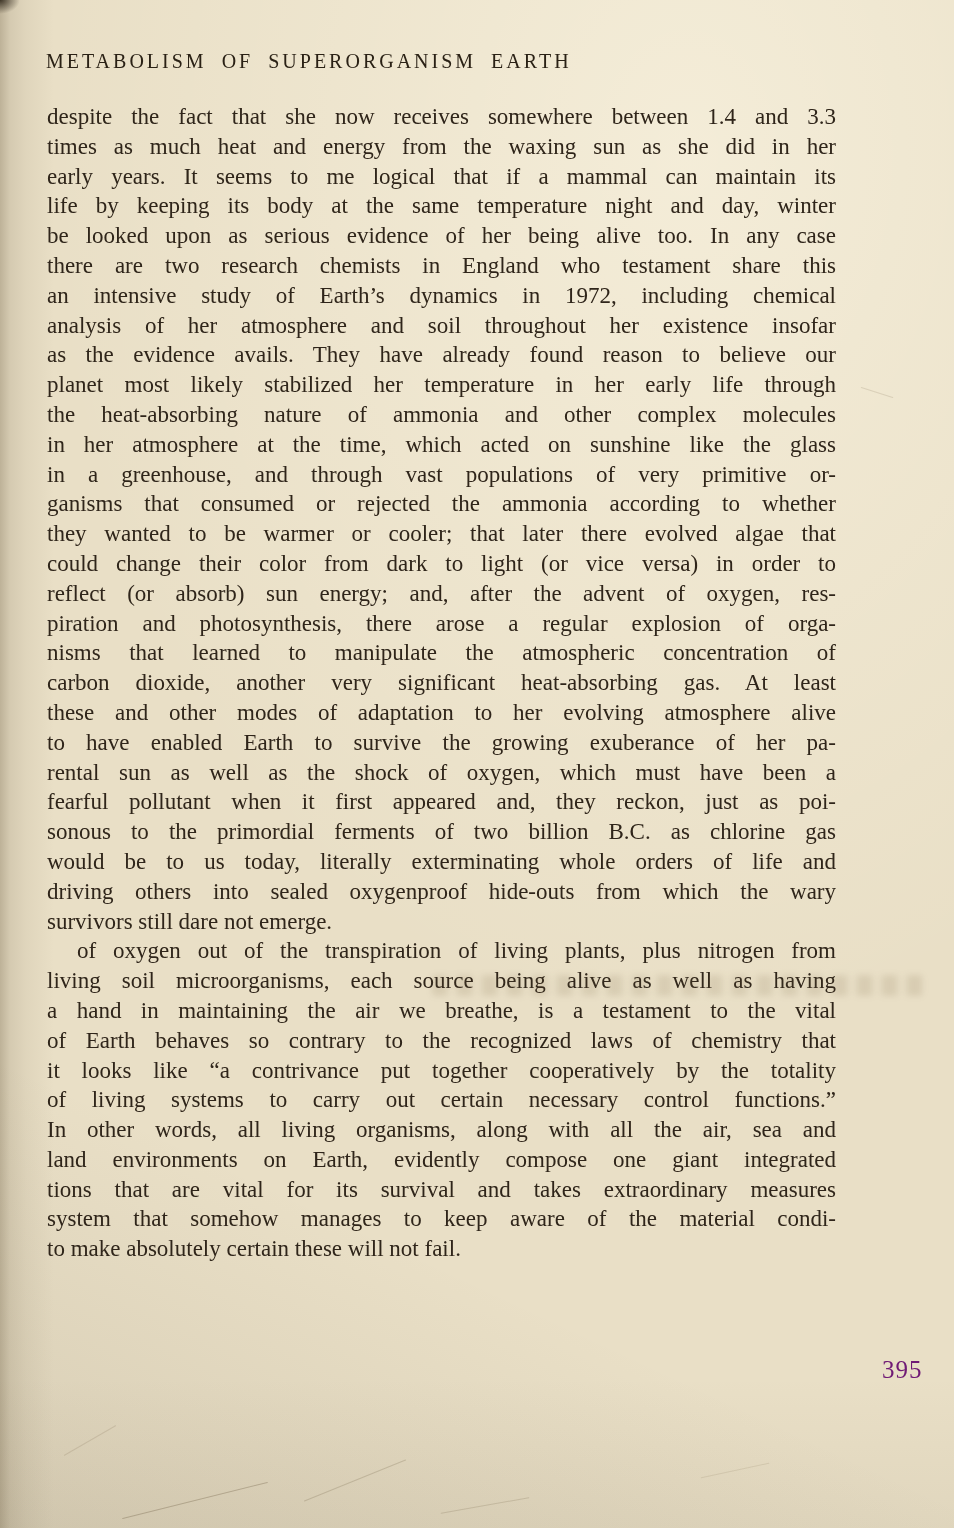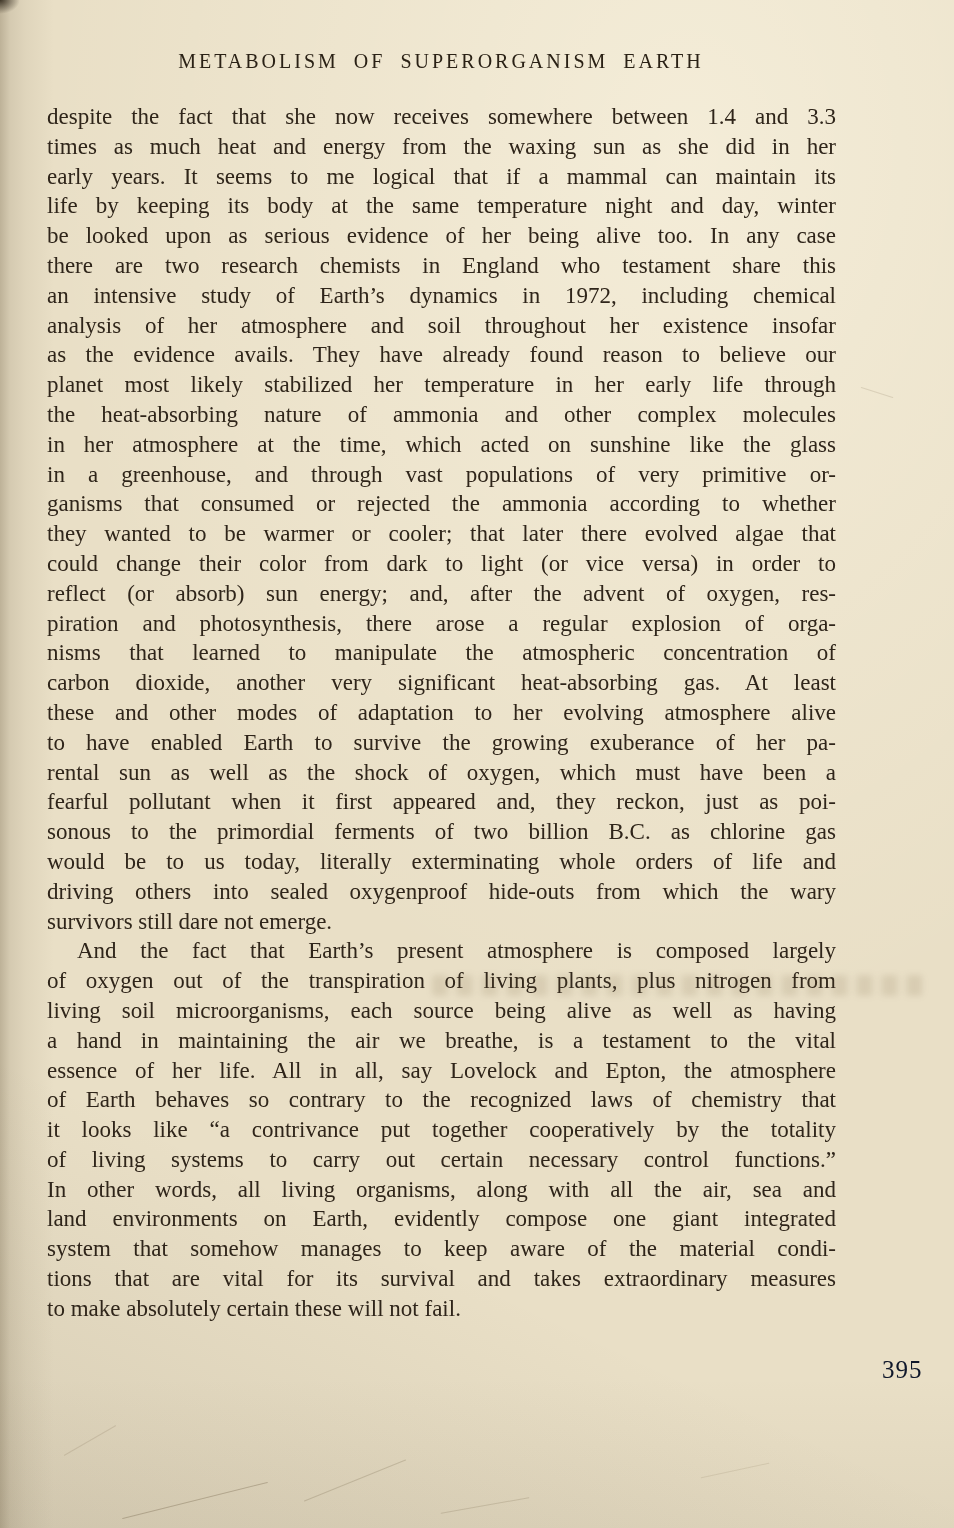--- a/index.html
+++ b/index.html
@@ -25,21 +25,20 @@
     position: absolute;
     left: 0; top: 0;
     width: 20px; height: 14px;
     background: radial-gradient(ellipse at 0% 0%, rgba(40,32,20,0.85) 0%, rgba(40,32,20,0) 70%);
   }
   .running-head {
     position: absolute;
     left: 46px;
     top: 50px;
     width: 790px;
-    text-align: center;
     font-size: 20px;
     letter-spacing: 3px;
     word-spacing: 7px;
     color: #2a2115;
   }
   .body-text {
     position: absolute;
     left: 47px;
     top: 102px;
     width: 789px;
@@ -57,21 +56,21 @@
   }
   .paragraph.indented .text-line:first-child {
     text-indent: 30px;
   }
   .page-number {
     position: absolute;
     left: 882px;
     top: 1356px;
     font-size: 25px;
     letter-spacing: 1px;
-    color: #0f172a;
+    color: #701a75;
   }
   .ghost-band {
     position: absolute;
     left: 432px;
     top: 975px;
     width: 492px;
     height: 21px;
     background: repeating-linear-gradient(90deg,
       rgba(115,95,62,0.26) 0px, rgba(115,95,62,0.26) 15px,
       rgba(115,95,62,0.03) 15px, rgba(115,95,62,0.03) 25px);
@@ -125,32 +124,30 @@
       <div class="text-line">these and other modes of adaptation to her evolving atmosphere alive</div>
       <div class="text-line">to have enabled Earth to survive the growing exuberance of her pa-</div>
       <div class="text-line">rental sun as well as the shock of oxygen, which must have been a</div>
       <div class="text-line">fearful pollutant when it first appeared and, they reckon, just as poi-</div>
       <div class="text-line">sonous to the primordial ferments of two billion B.C. as chlorine gas</div>
       <div class="text-line">would be to us today, literally exterminating whole orders of life and</div>
       <div class="text-line">driving others into sealed oxygenproof hide-outs from which the wary</div>
       <div class="text-line last-line">survivors still dare not emerge.</div>
     </div>
     <div class="paragraph indented">
-      <div class="text-line">And the fact that Earth’s present atmosphere is composed largely</div>
       <div class="text-line">of oxygen out of the transpiration of living plants, plus nitrogen from</div>
       <div class="text-line">living soil microorganisms, each source being alive as well as having</div>
       <div class="text-line">a hand in maintaining the air we breathe, is a testament to the vital</div>
-      <div class="text-line">essence of her life.  All in all, say Lovelock and Epton, the atmosphere</div>
       <div class="text-line">of Earth behaves so contrary to the recognized laws of chemistry that</div>
       <div class="text-line">it looks like “a contrivance put together cooperatively by the totality</div>
       <div class="text-line">of living systems to carry out certain necessary control functions.”</div>
       <div class="text-line">In other words, all living organisms, along with all the air, sea and</div>
       <div class="text-line">land environments on Earth, evidently compose one giant integrated</div>
+      <div class="text-line">tions that are vital for its survival and takes extraordinary measures</div>
       <div class="text-line">system that somehow manages to keep aware of the material condi-</div>
-      <div class="text-line">tions that are vital for its survival and takes extraordinary measures</div>
       <div class="text-line last-line">to make absolutely certain these will not fail.</div>
     </div>
   </div>
 
 <div class="ghost-band"></div>
 
 <div class="page-number">395</div>
 
 <div class="scratch s1"></div>
 <div class="scratch s2"></div>

